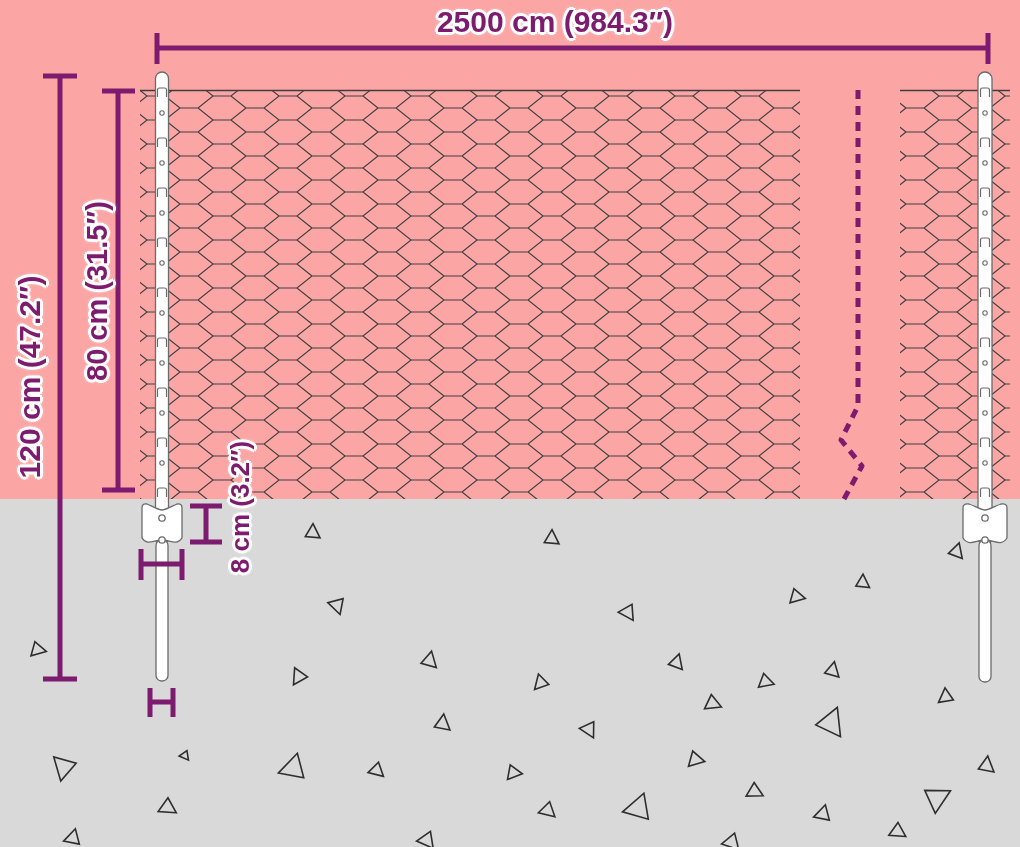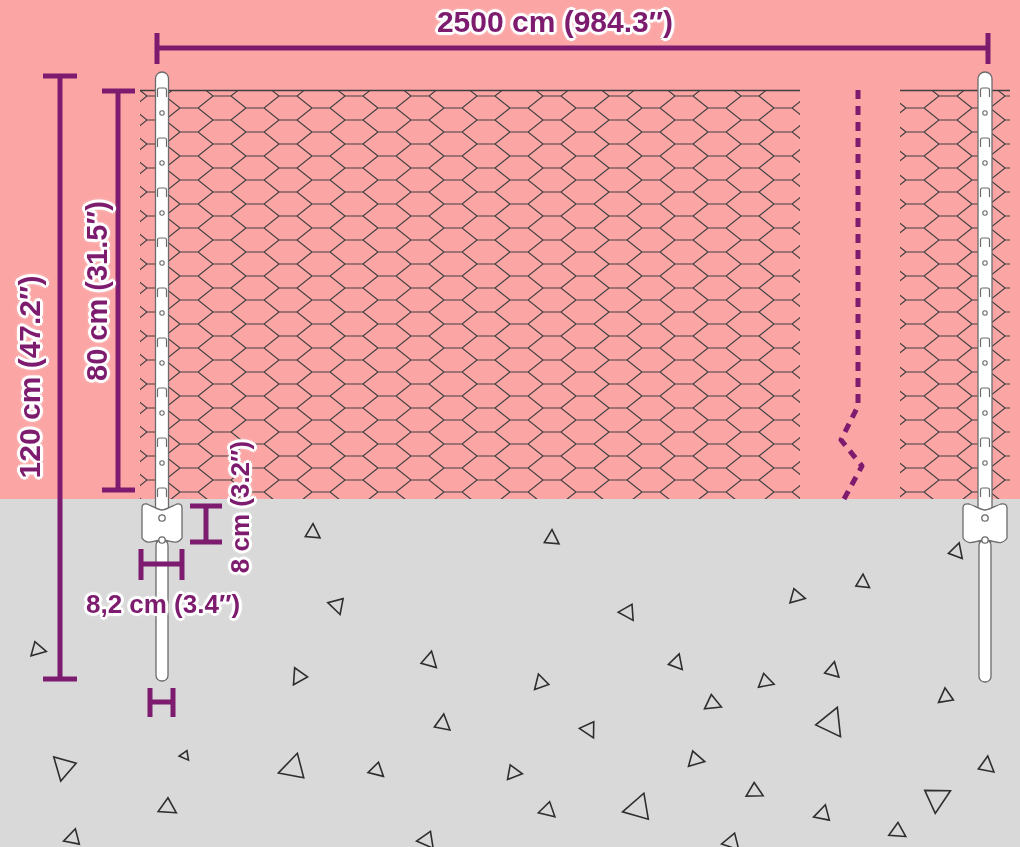--- a/index.html
+++ b/index.html
@@ -181,15 +181,14 @@
   </svg>
 
   <div class="lbl ctr fs30" style="left:555px;top:22px;">2500 cm (984.3″)</div>
 
   <div class="lbl rot fs30" style="left:30px;top:377px;">120 cm (47.2″)</div>
 
   <div class="lbl rot fs29" style="left:97px;top:291px;">80 cm (31.5″)</div>
 
   <div class="lbl rot fs26" style="left:240px;top:507px;">8 cm (3.2″)</div>
 
-  <div class="lbl ctr fs26" style="left:163px;top:604px;">8,2 cm (3.4″)</div>
 
 </div>
 
 </body></html>

